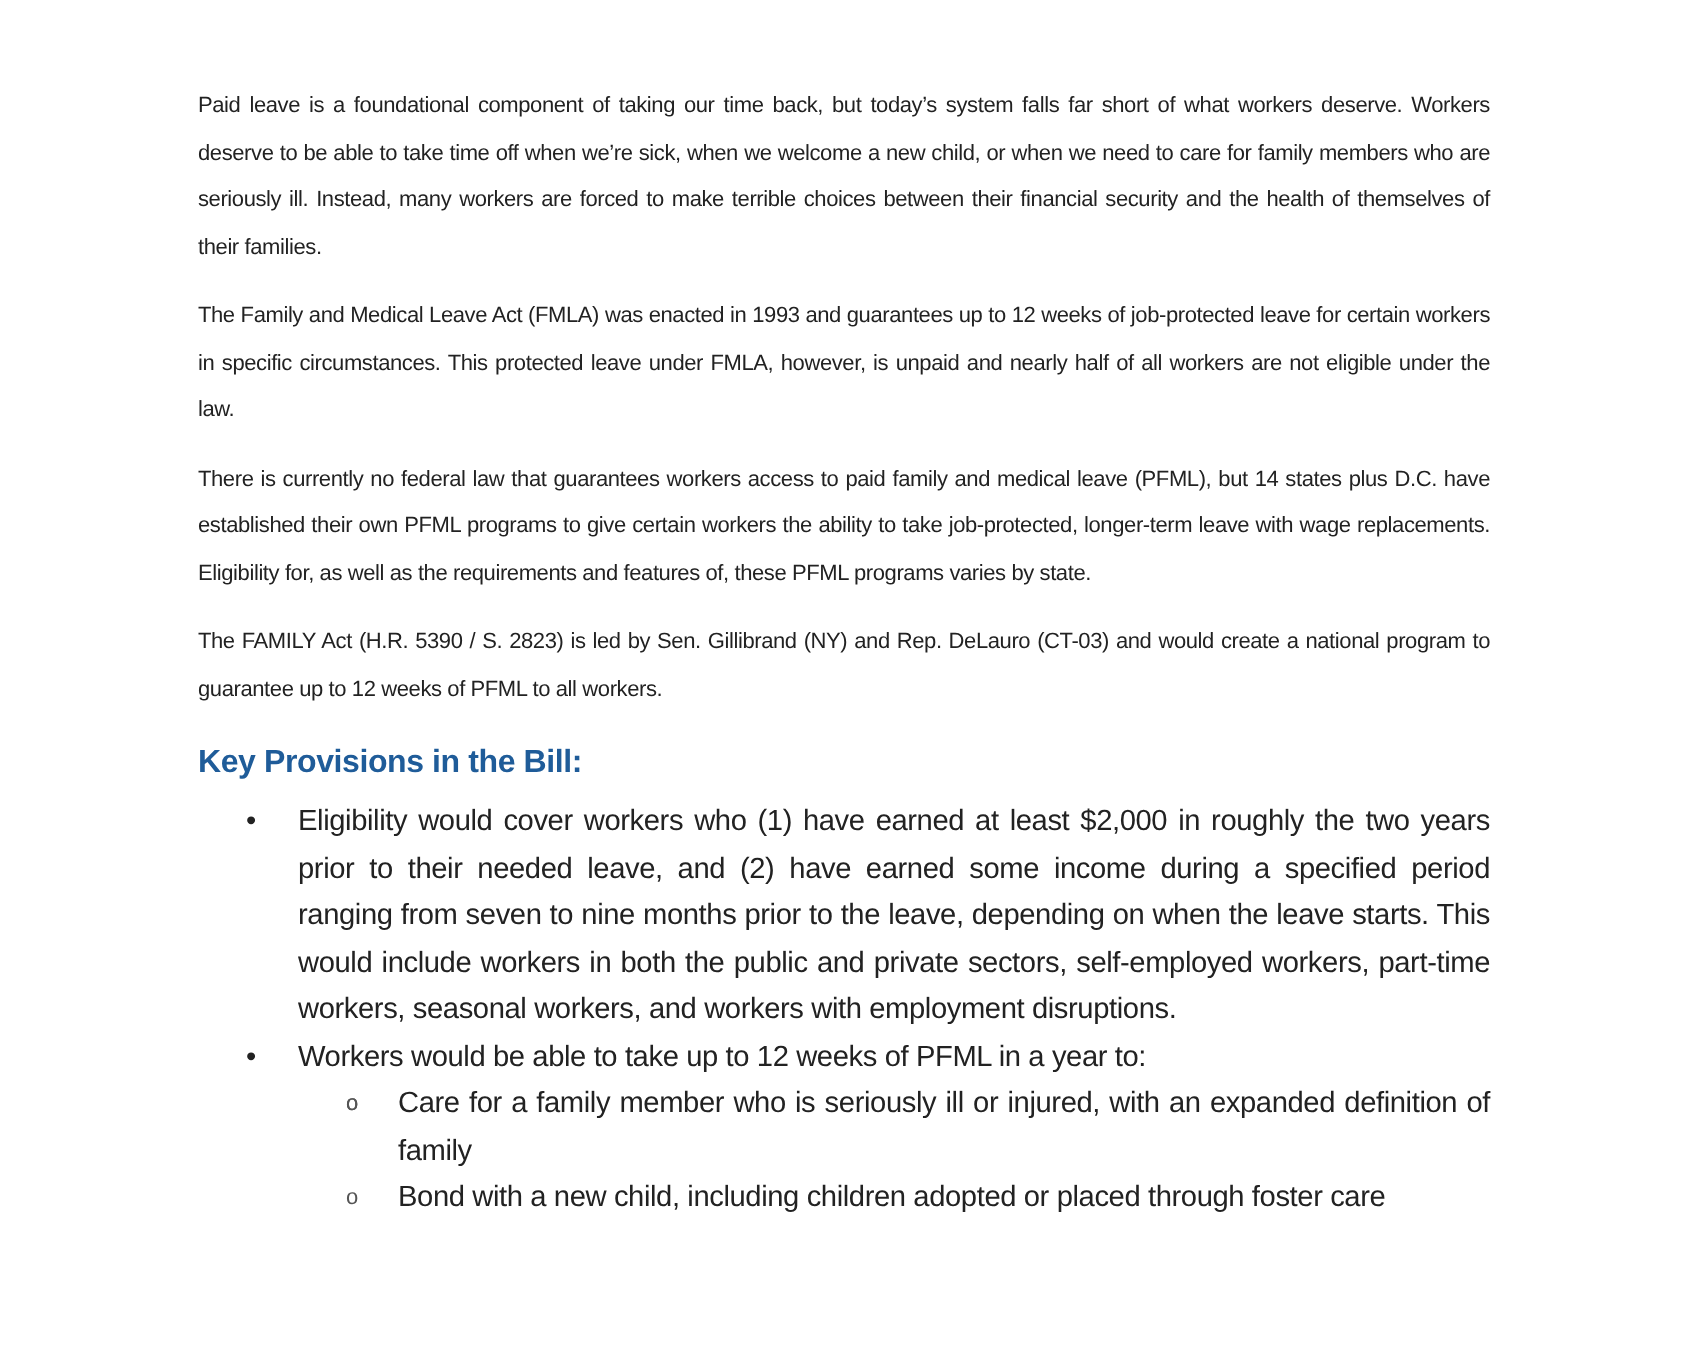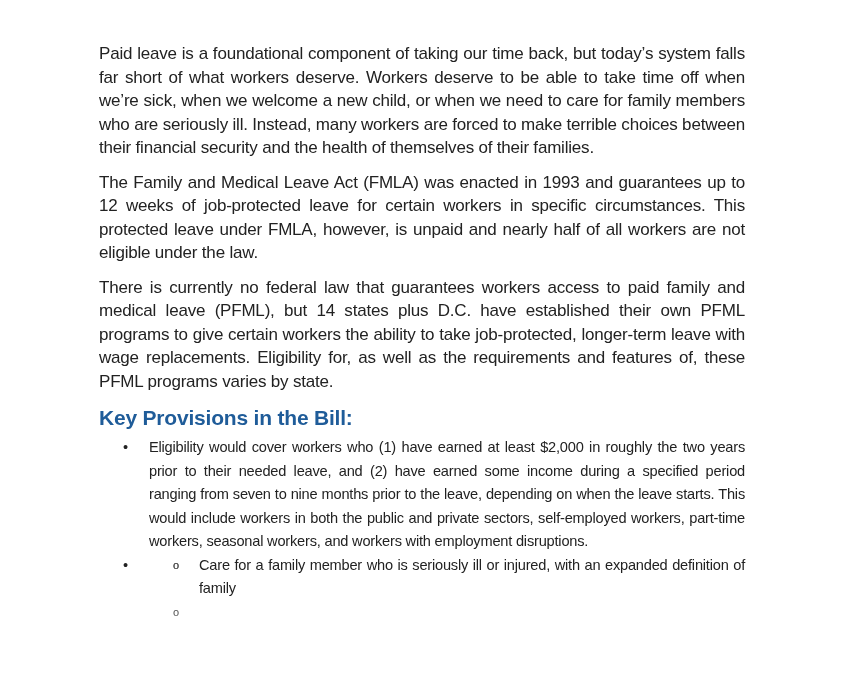--- a/index.html
+++ b/index.html
@@ -1,44 +1,46 @@
 <!DOCTYPE html>
 <html><head>
 <meta charset="utf-8">
 <style>
   html, body { margin:0; padding:0; background:#fff; }
   body { width:845px; height:684px; overflow:hidden; position:relative; font-family:"Liberation Sans", sans-serif; color:#222; }
   .page { position:absolute; left:99px; top:42px; width:646px; }
-  p.para { margin:0 0 11px 0; font-size:17px; line-height:23.5px; text-align:justify; letter-spacing:-0.2px; }
+  p.para { margin:0 0 11px 0; font-size:11px; line-height:23.5px; text-align:justify; letter-spacing:-0.2px; }
   p.para b { font-weight:normal; }
-  h2.heading { margin:8px 0 4px 0; font-size:21px; font-weight:bold; color:#1f5c99; line-height:28px; letter-spacing:-0.2px; }
+  h2.heading { margin:8px 0 4px 0; font-size:16px; font-weight:bold; color:#1f5c99; line-height:28px; letter-spacing:-0.2px; }
   ul.bullets { list-style:none; margin:0; padding:0; }
   ul.bullets > li { position:relative; padding-left:50px; font-size:14.6px; line-height:23.5px; text-align:justify; letter-spacing:-0.2px; }
   ul.bullets > li > .bullet { position:absolute; left:24px; top:0; }
   ul.sub { list-style:none; margin:0; padding:0; }
   ul.sub > li { position:relative; padding-left:50px; }
   ul.sub > li > .bullet { position:absolute; left:24px; top:0; font-size:11px; color:#555; }
 </style>
 </head>
 <body>
 
 <div class="page">
   <p class="para">Paid leave is a foundational component of taking our time back, but today’s system falls far short of what workers deserve. Workers deserve to be able to take time off when we’re sick, when we welcome a new child, or when we need to care for family members who are seriously ill. Instead, many workers are forced to make terrible choices between their financial security and the health of themselves of their families.</p>
   <p class="para"><span>The </span><b>Family and Medical Leave Act (FMLA)</b><span> was enacted in 1993 and guarantees up to 12 weeks of job-protected leave for certain workers in specific circumstances. This protected leave under FMLA, however, is unpaid and nearly half of all workers are not eligible under the law.</span></p>
   <p class="para">There is currently no federal law that guarantees workers access to paid family and medical leave (PFML), but 14 states plus D.C. have established their own PFML programs to give certain workers the ability to take job-protected, longer-term leave with wage replacements. Eligibility for, as well as the requirements and features of, these PFML programs varies by state.</p>
+  <p class="para"><span>The </span><b>FAMILY Act (H.R. 5390 / S. 2823)</b><span> is led by Sen. Gillibrand (NY) and Rep. DeLauro (CT-03) and would create a national program to guarantee up to 12 weeks of PFML to all workers.</span></p>
 
   <h2 class="heading">Key Provisions in the Bill:</h2>
 
   <ul class="bullets">
     <li>
       <span class="bullet">•</span>
       <span>Eligibility would cover workers who (1) have earned at least $2,000 in roughly the two years prior to their needed leave, and (2) have earned some income during a specified period ranging from seven to nine months prior to the leave, depending on when the leave starts. This would include workers in both the public and private sectors, self-employed workers, part-time workers, seasonal workers, and workers with employment disruptions.</span>
     </li>
     <li>
       <span class="bullet">•</span>
+      <span>Workers would be able to take up to 12 weeks of PFML in a year to:</span>
       <ul class="sub">
         <li><span class="bullet">o</span></li>
         <li><span class="bullet">o</span><span>Care for a family member who is seriously ill or injured, with an expanded definition of family</span></li>
-        <li><span class="bullet">o</span></li>
+        <li><span class="bullet">o</span><span>Bond with a new child, including children adopted or placed through foster care</span></li>
       </ul>
     </li>
   </ul>
 </div>
 
 </body></html>

